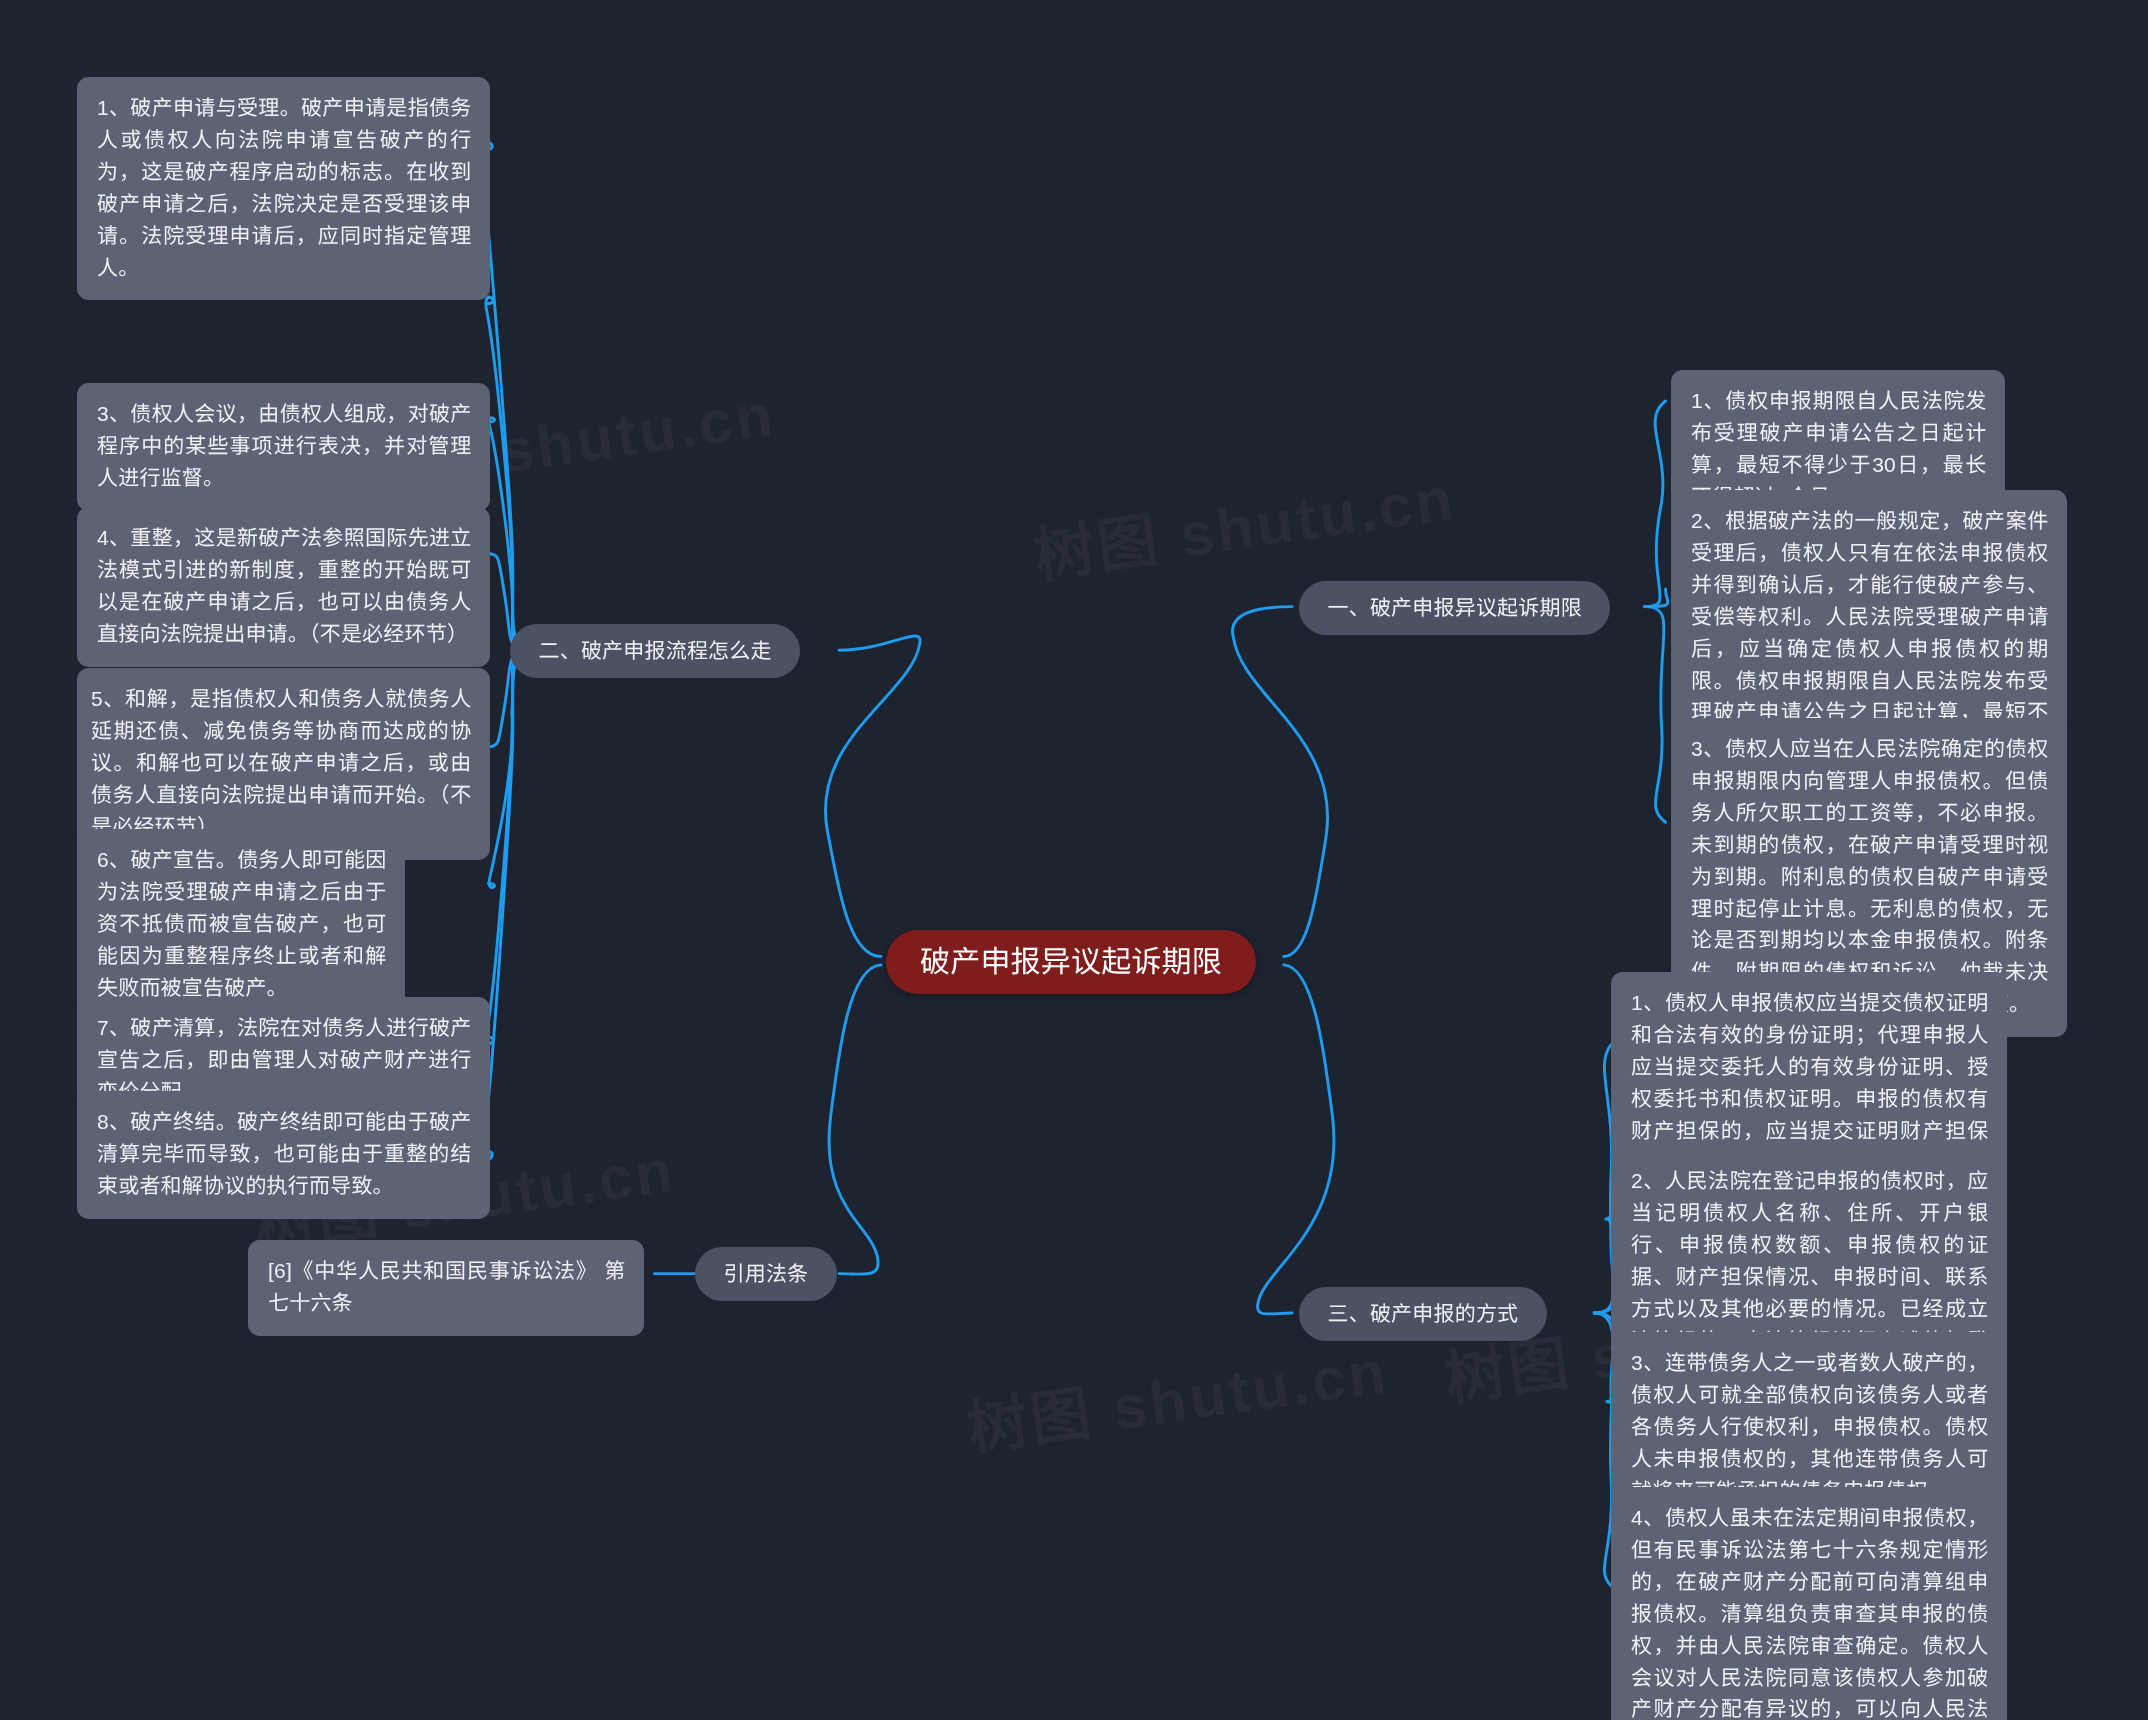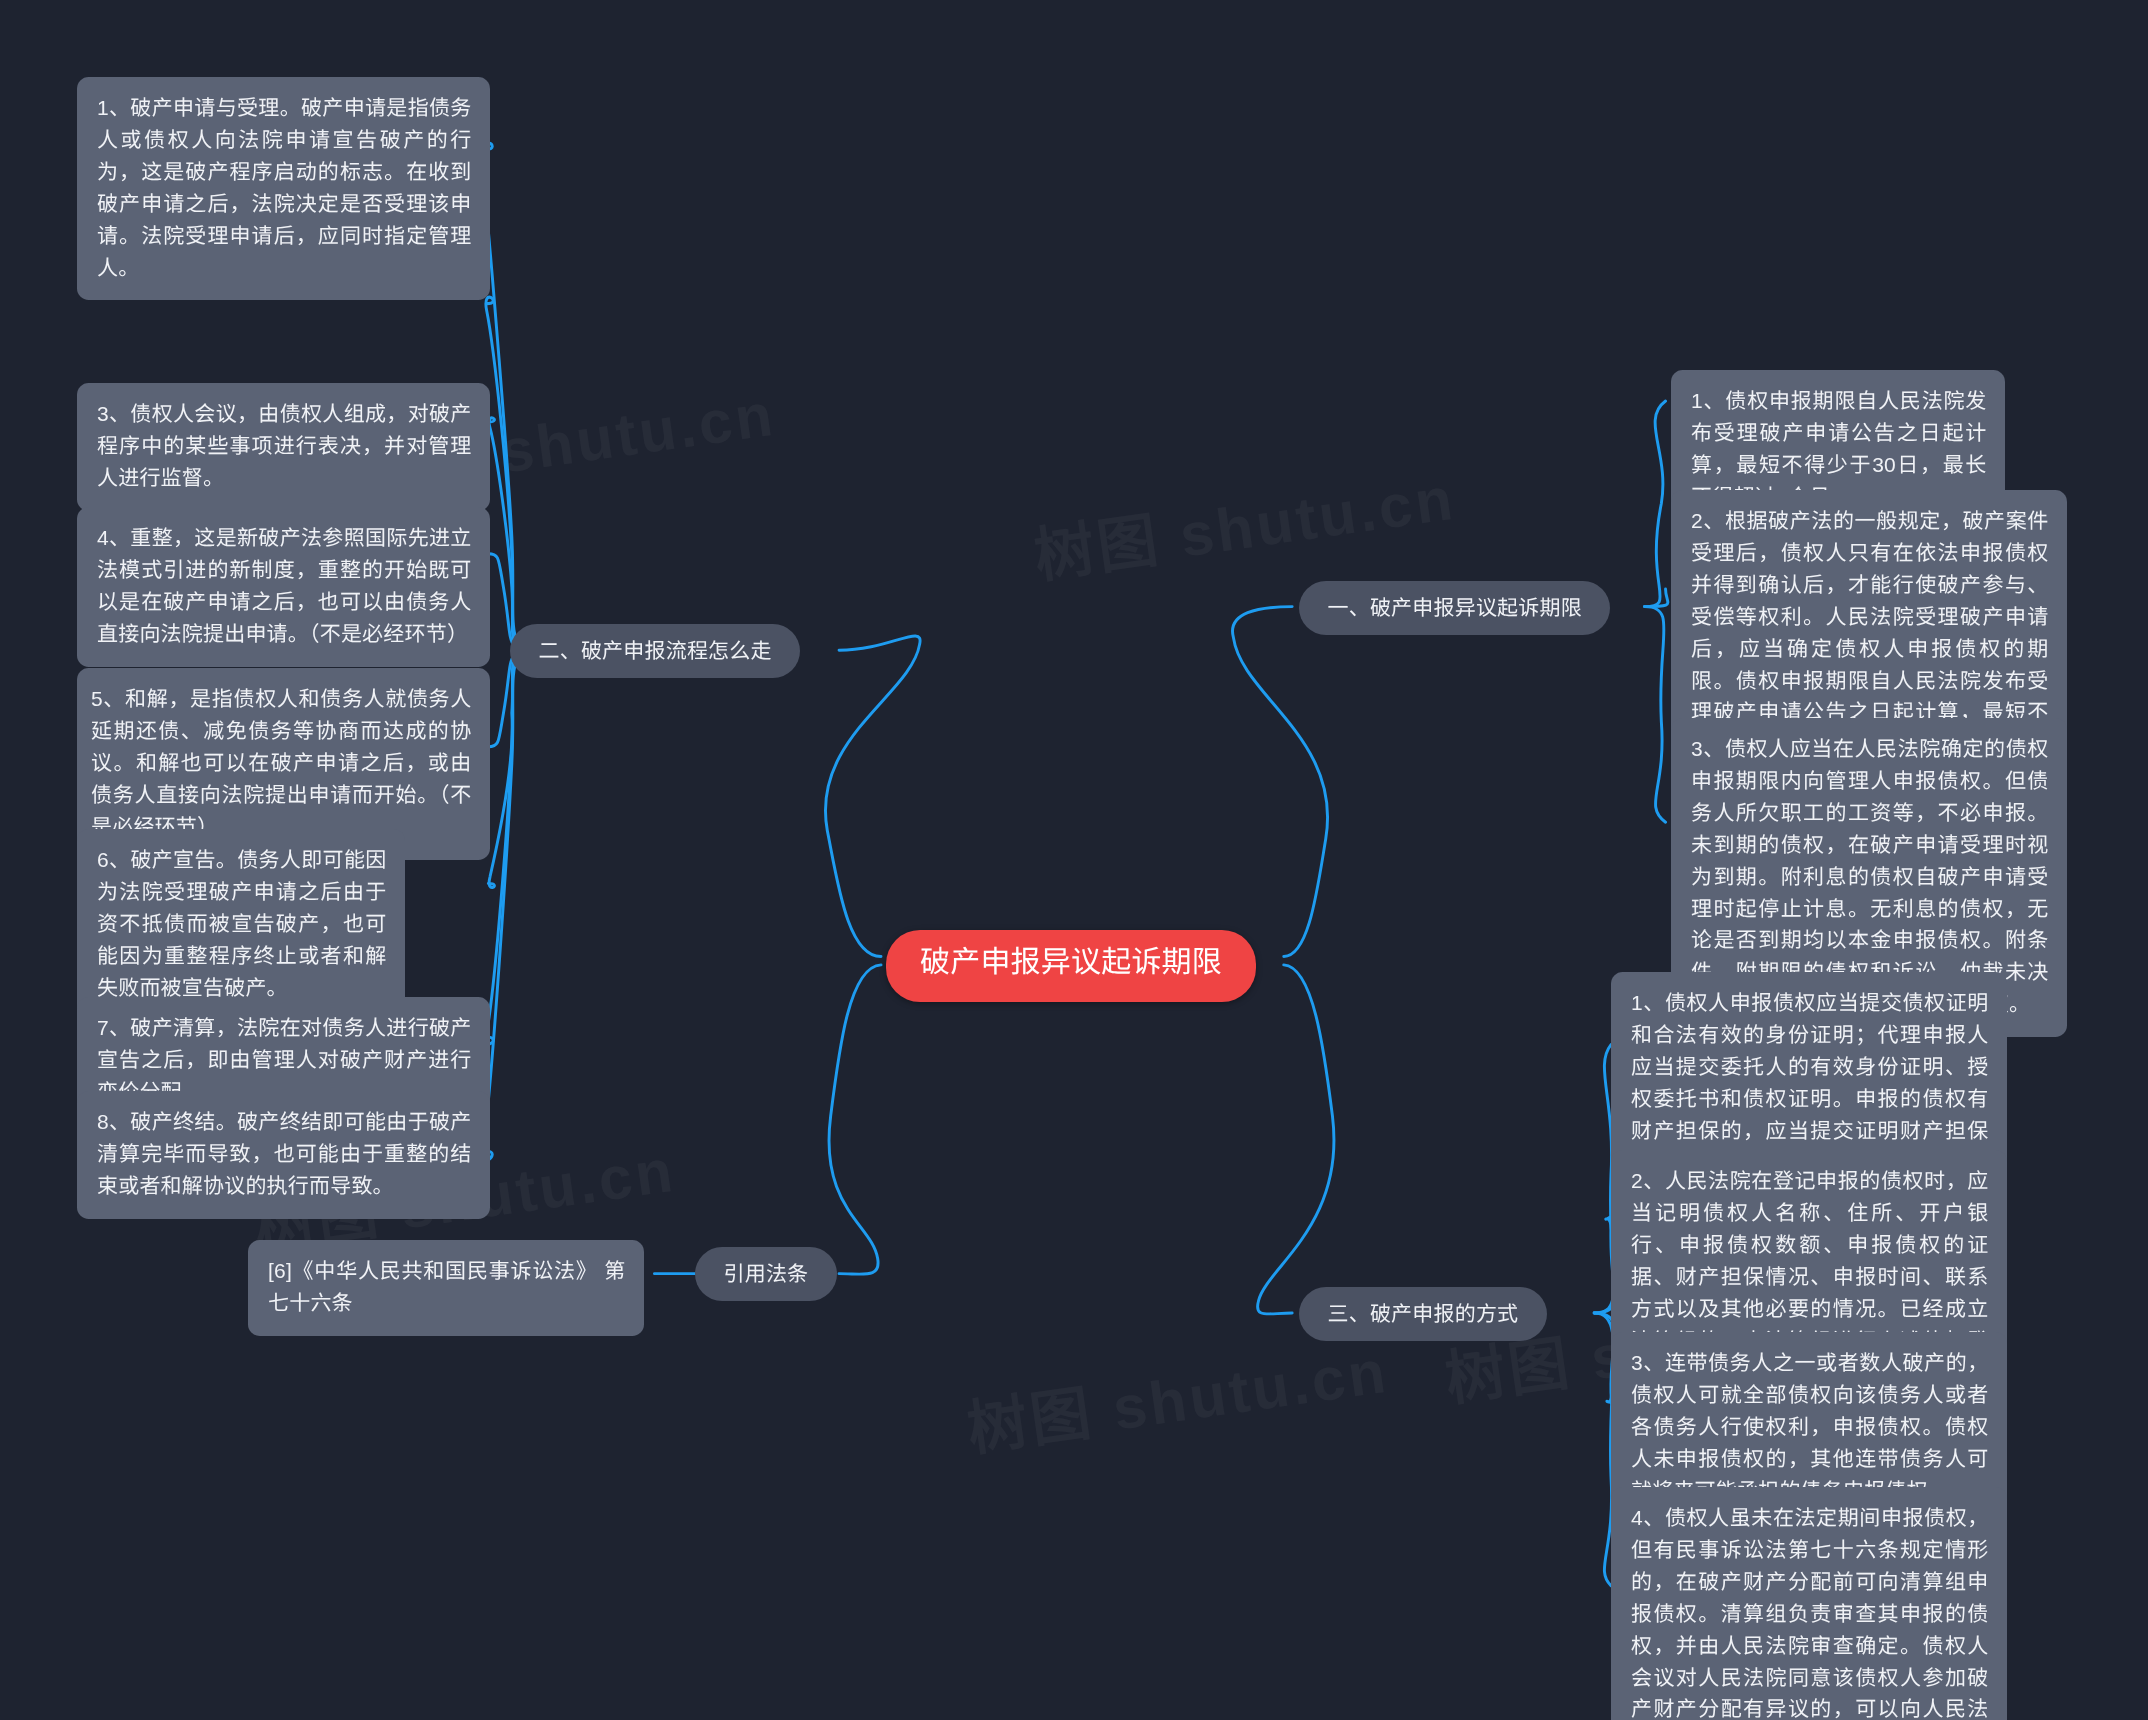--- a/index.html
+++ b/index.html
@@ -49,25 +49,25 @@
     height:54px;
     line-height:54px;
     font-size:21px;
     border-radius:28.5px;
     background:#4b5263;
     white-space:nowrap;
     text-align:center;
   }
   .root{
     padding:0 34px;
-    height:72px;
+    height:64px;
     line-height:64px;
     font-size:30px;
     border-radius:34px;
-    background:#ef4444;
+    background:#7f1d1d;
     color:#ffffff;
     white-space:nowrap;
     text-align:center;
     box-shadow:0 1.7px 6.7px rgba(0,0,0,.35);
   }
 </style>
 </head>
 <body>
 
 <div id="stage">

